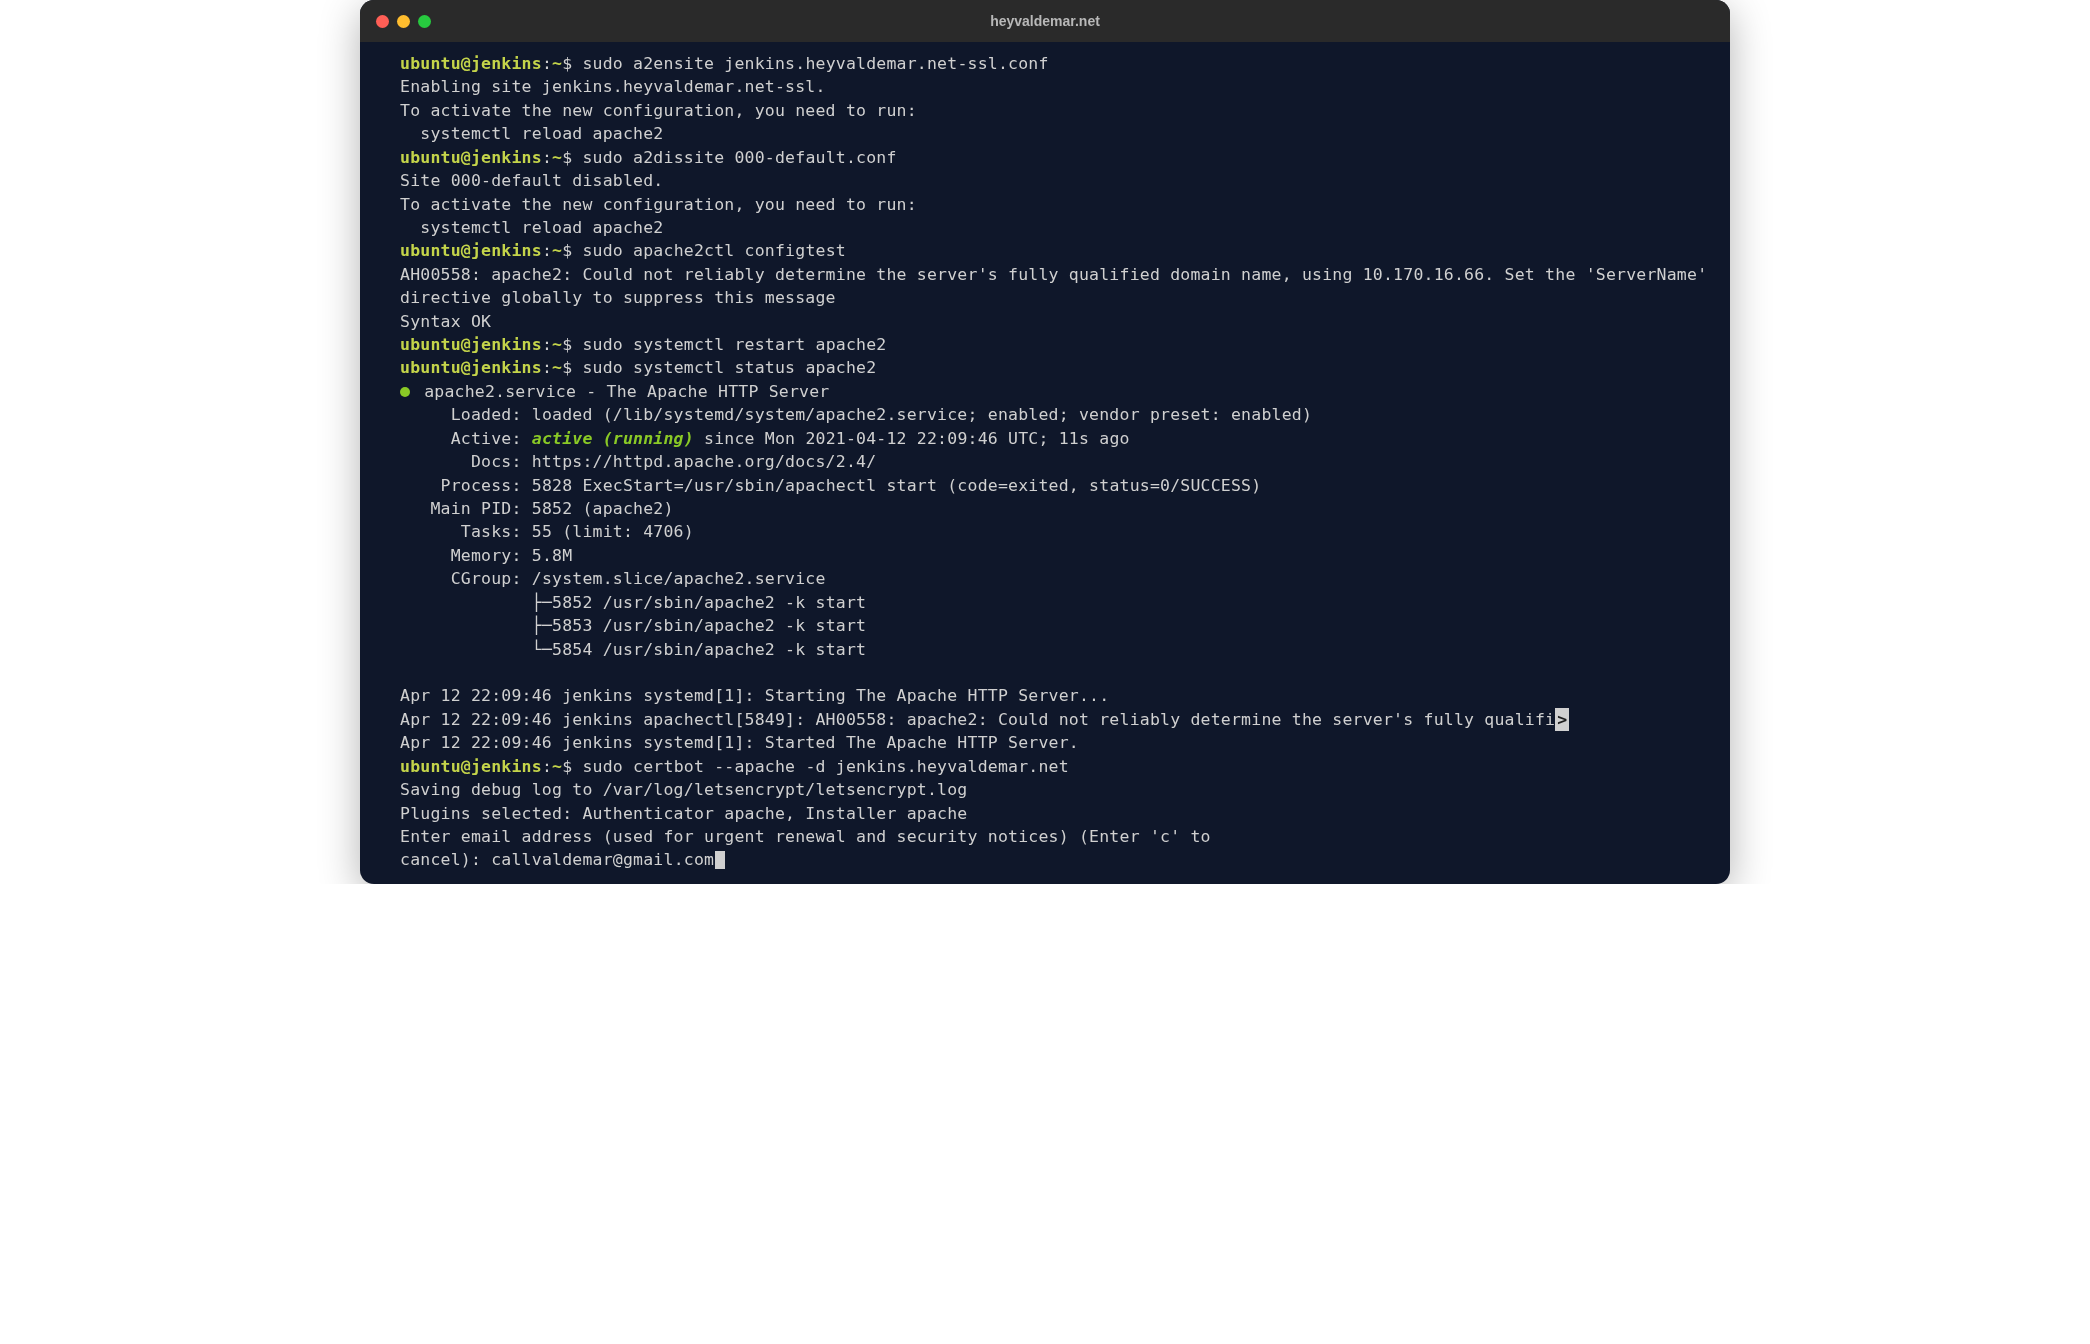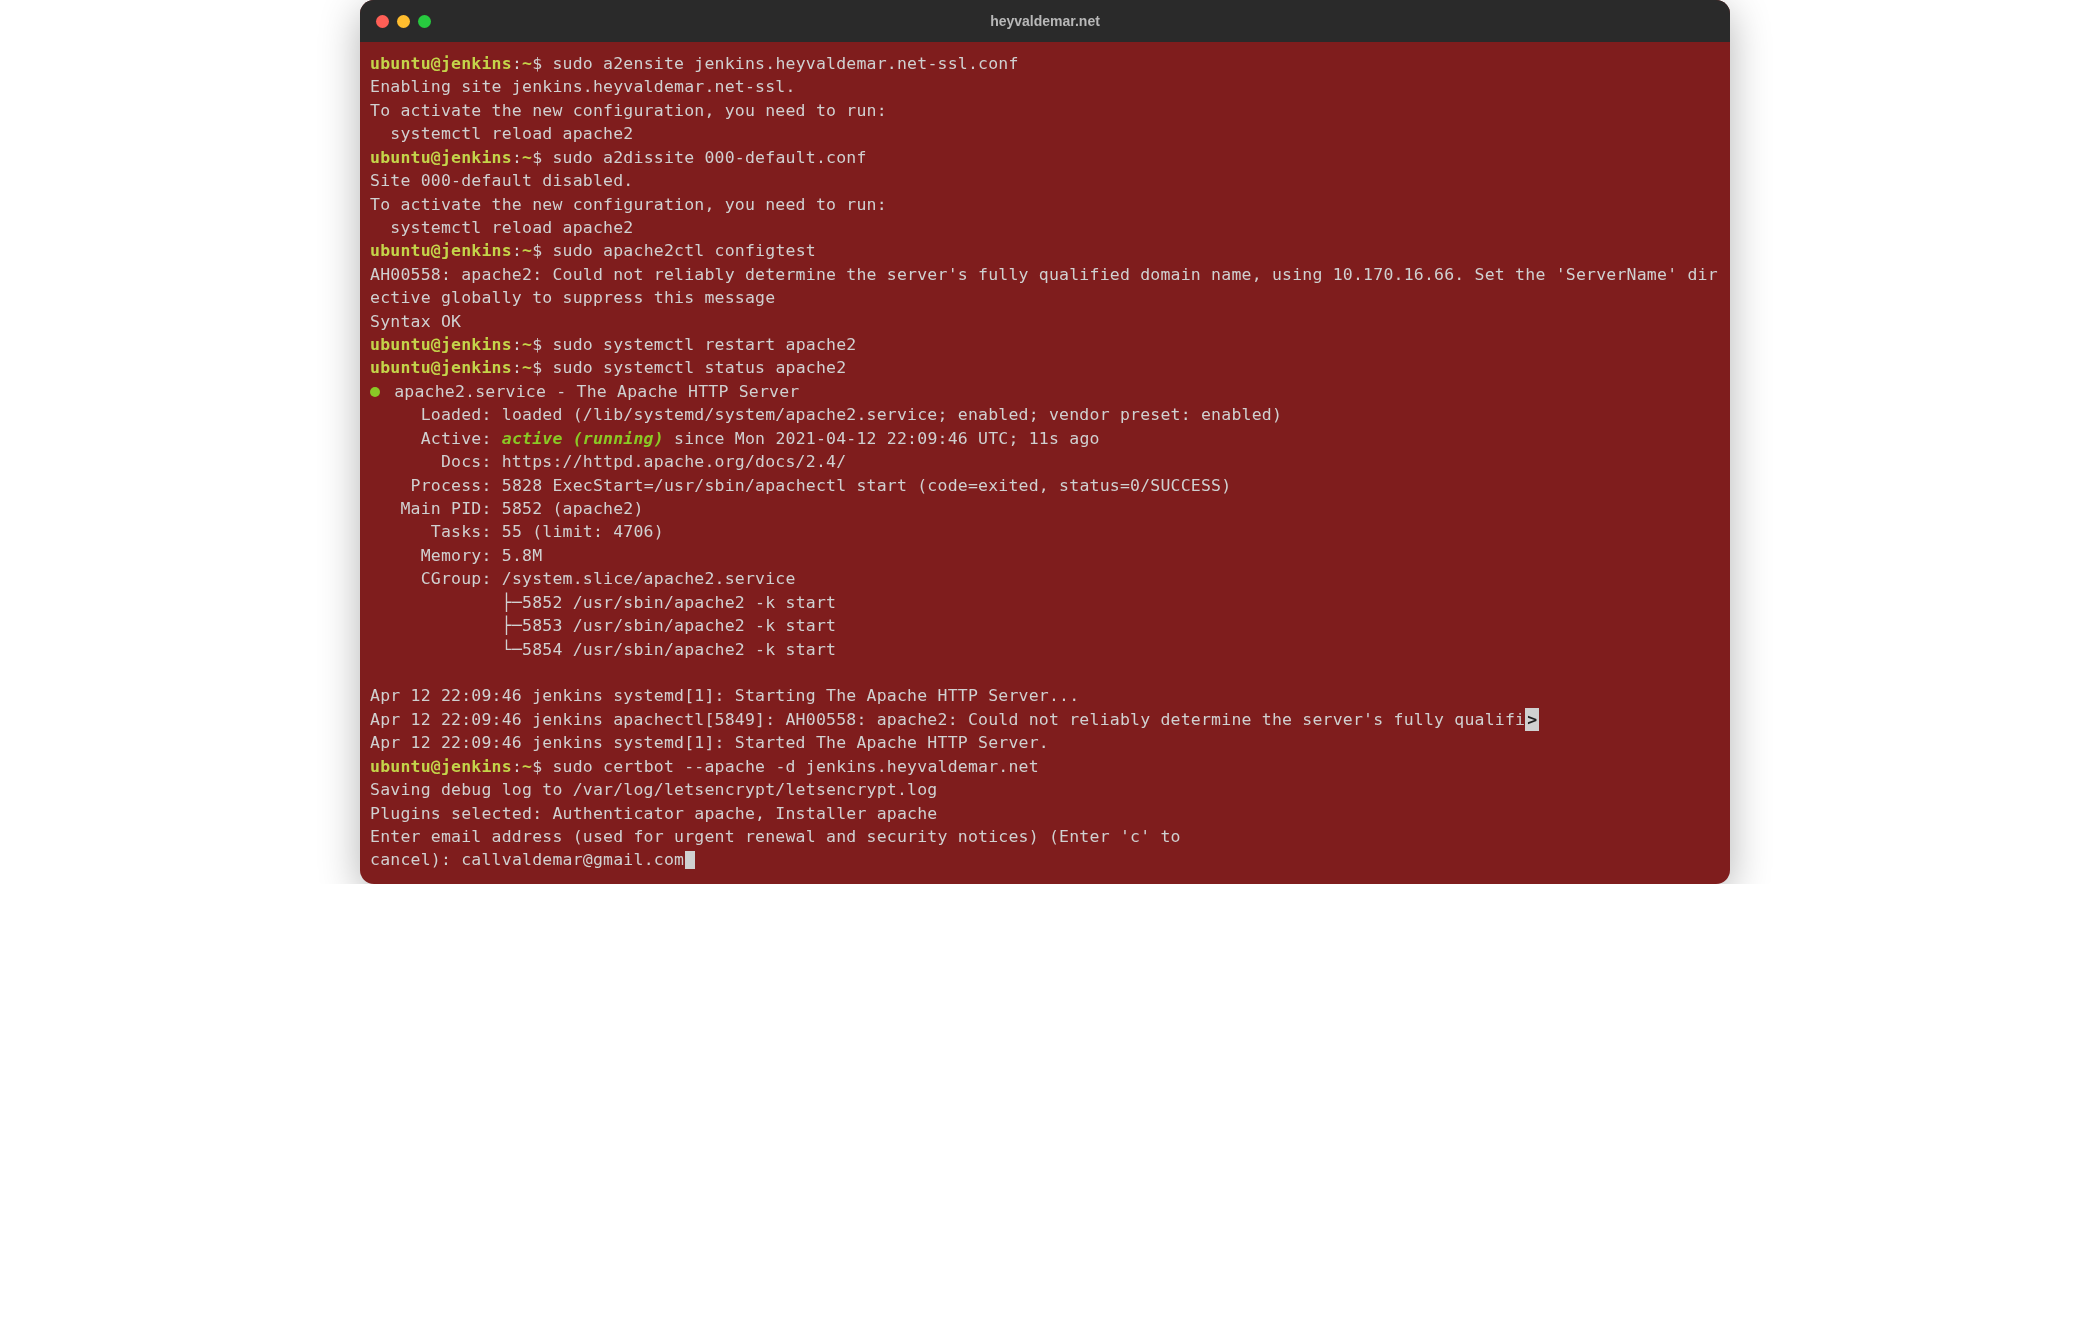--- a/index.html
+++ b/index.html
@@ -10,21 +10,21 @@
     body {
       background: #ffffff;
       font-family: 'Menlo', 'Monaco', 'Consolas', monospace;
       display: flex;
       align-items: flex-start;
       justify-content: center;
       padding: 0;
     }
     .terminal-window {
       width: 1370px;
-      background: #7f1d1d;
+      background: #0f172a;
       border-radius: 14px;
       overflow: hidden;
       box-shadow: 0 10px 40px rgba(0,0,0,0.3);
     }
     .title-bar {
       height: 42px;
       background: #2a2a2a;
       display: flex;
       align-items: center;
       position: relative;
@@ -85,21 +85,21 @@
       vertical-align: text-bottom;
       margin-left: 1px;
     }
     .scroll-hint {
       display: inline-block;
       background: #d0d0d0;
       color: #1e1e1e;
       padding: 0 2px;
       font-weight: bold;
     }
-    .line { display: block; }
+    .line { display: block; margin-left: 30px; }
   </style>
 </head>
 <body>
 
 <div class="terminal-window">
   <div class="title-bar">
     <div class="traffic-lights">
       <div class="traffic-light tl-red"></div>
       <div class="traffic-light tl-yellow"></div>
       <div class="traffic-light tl-green"></div>

